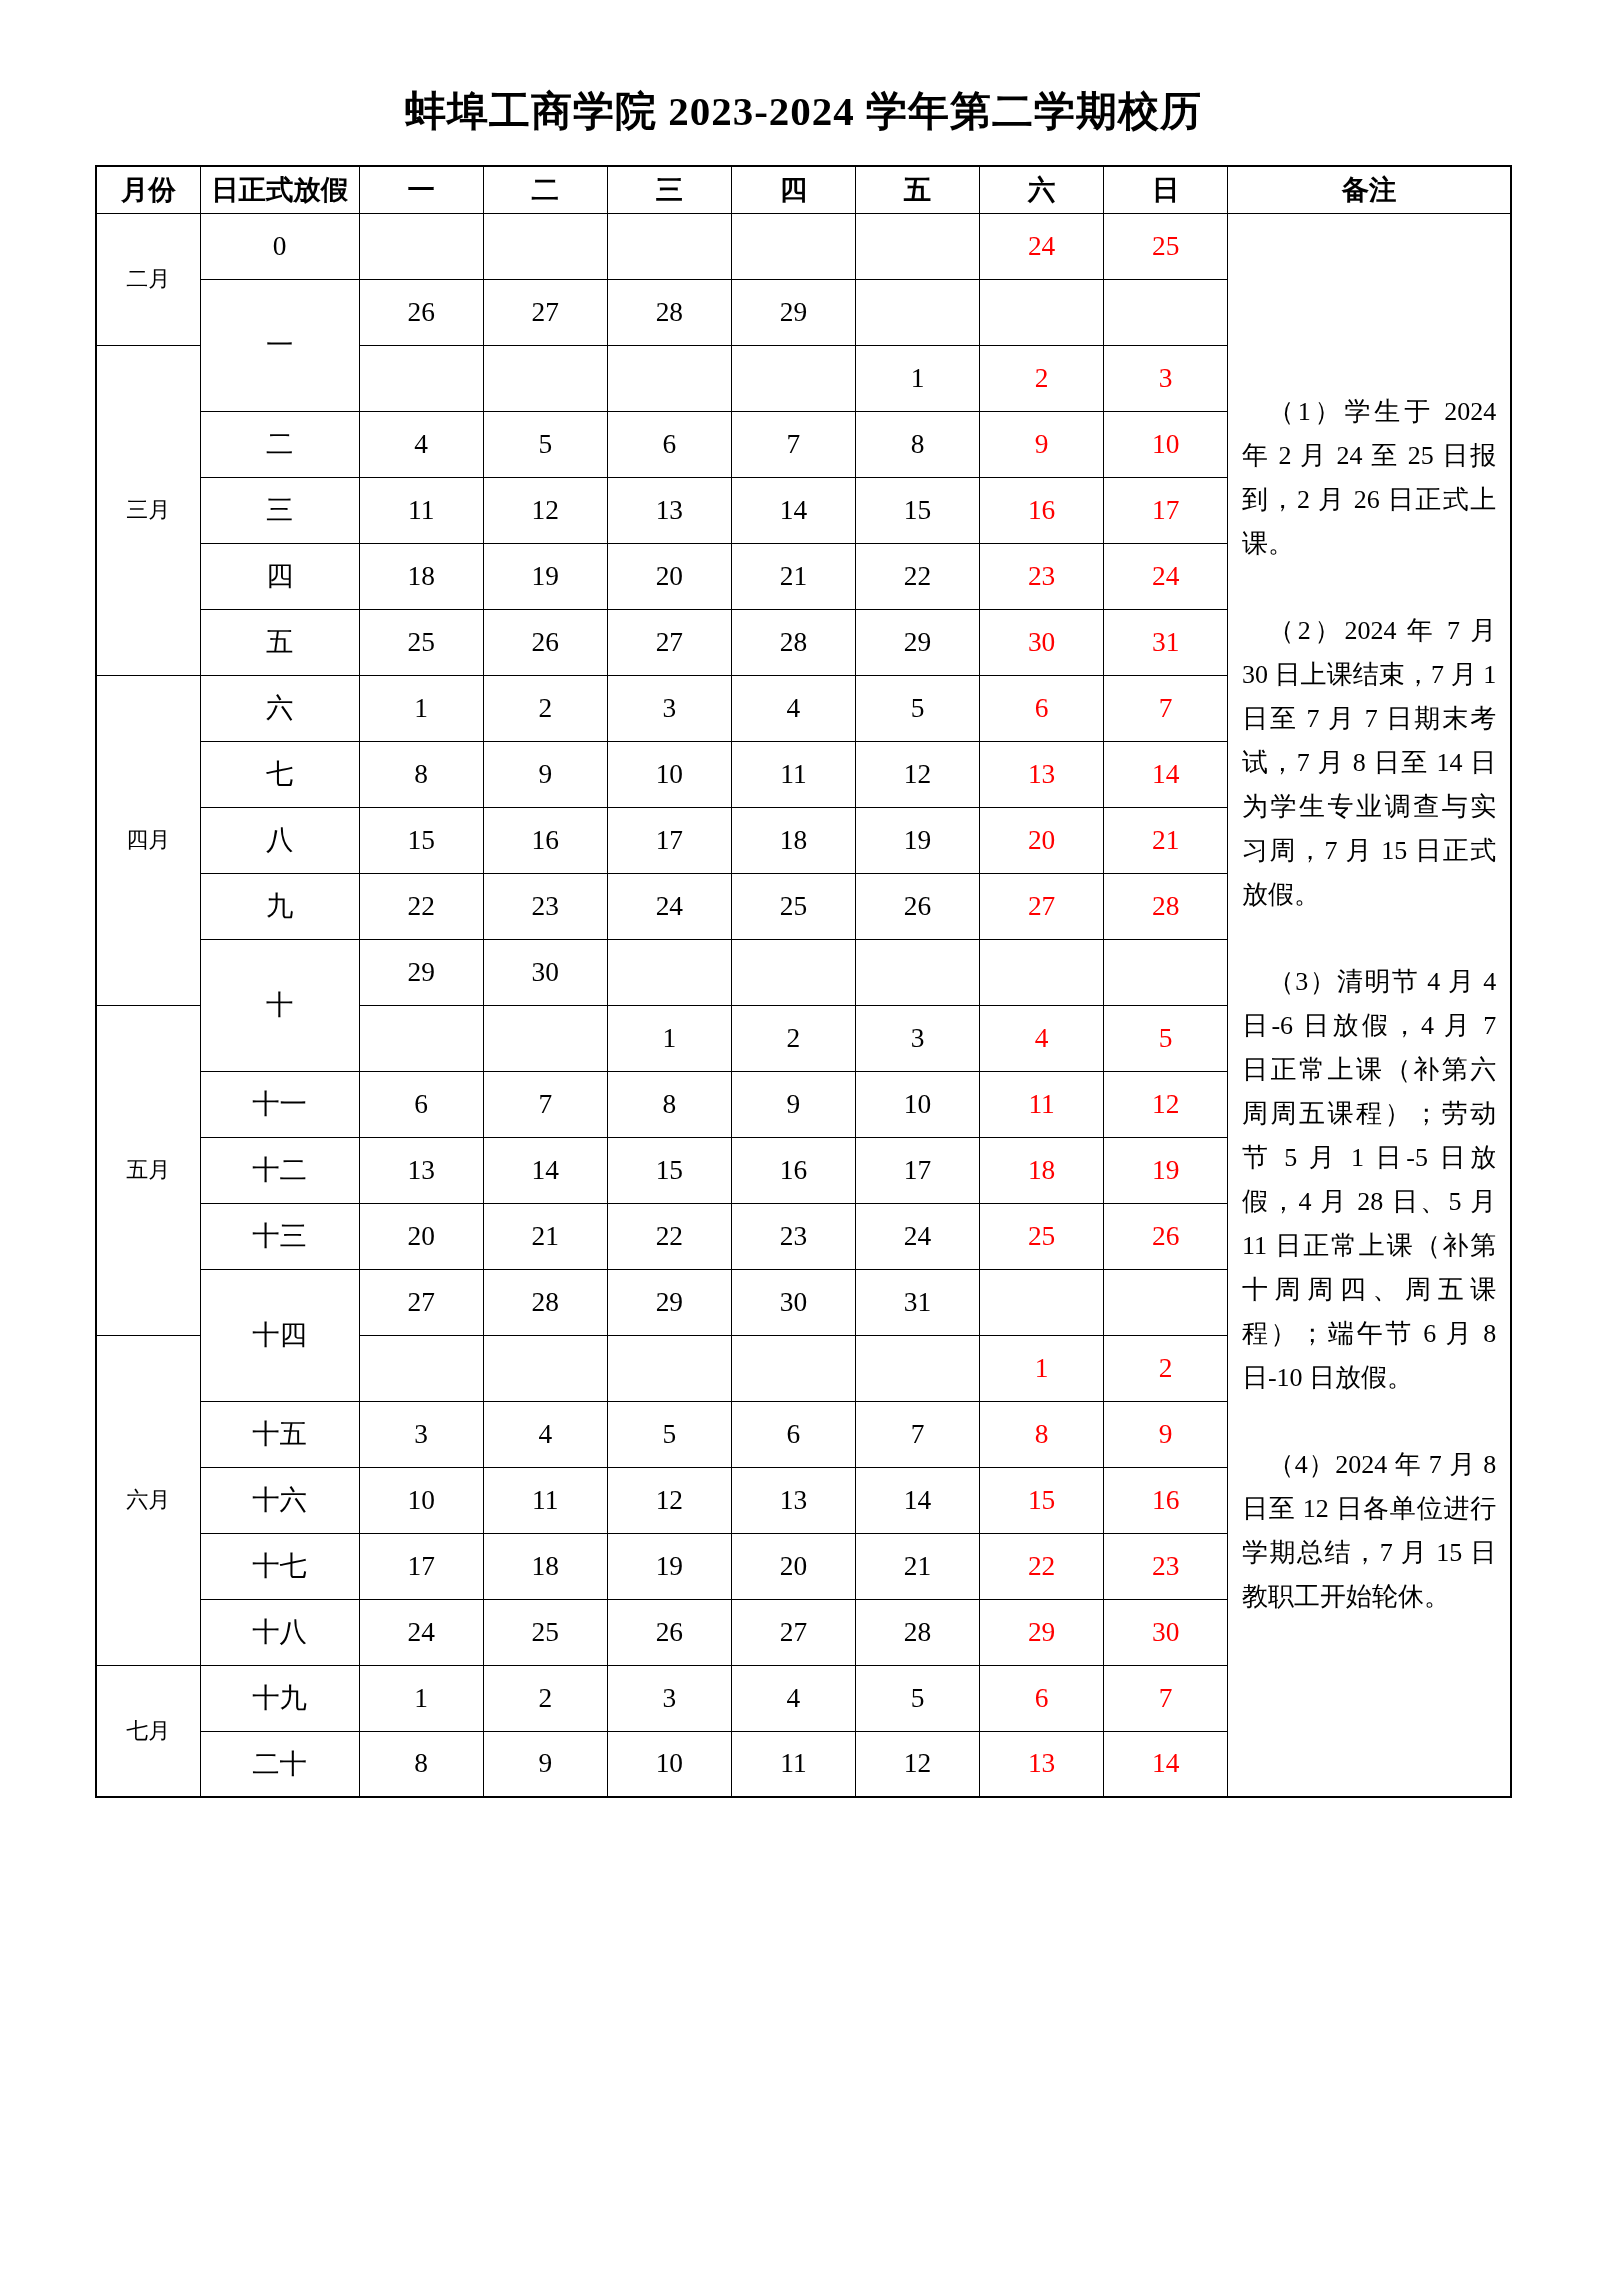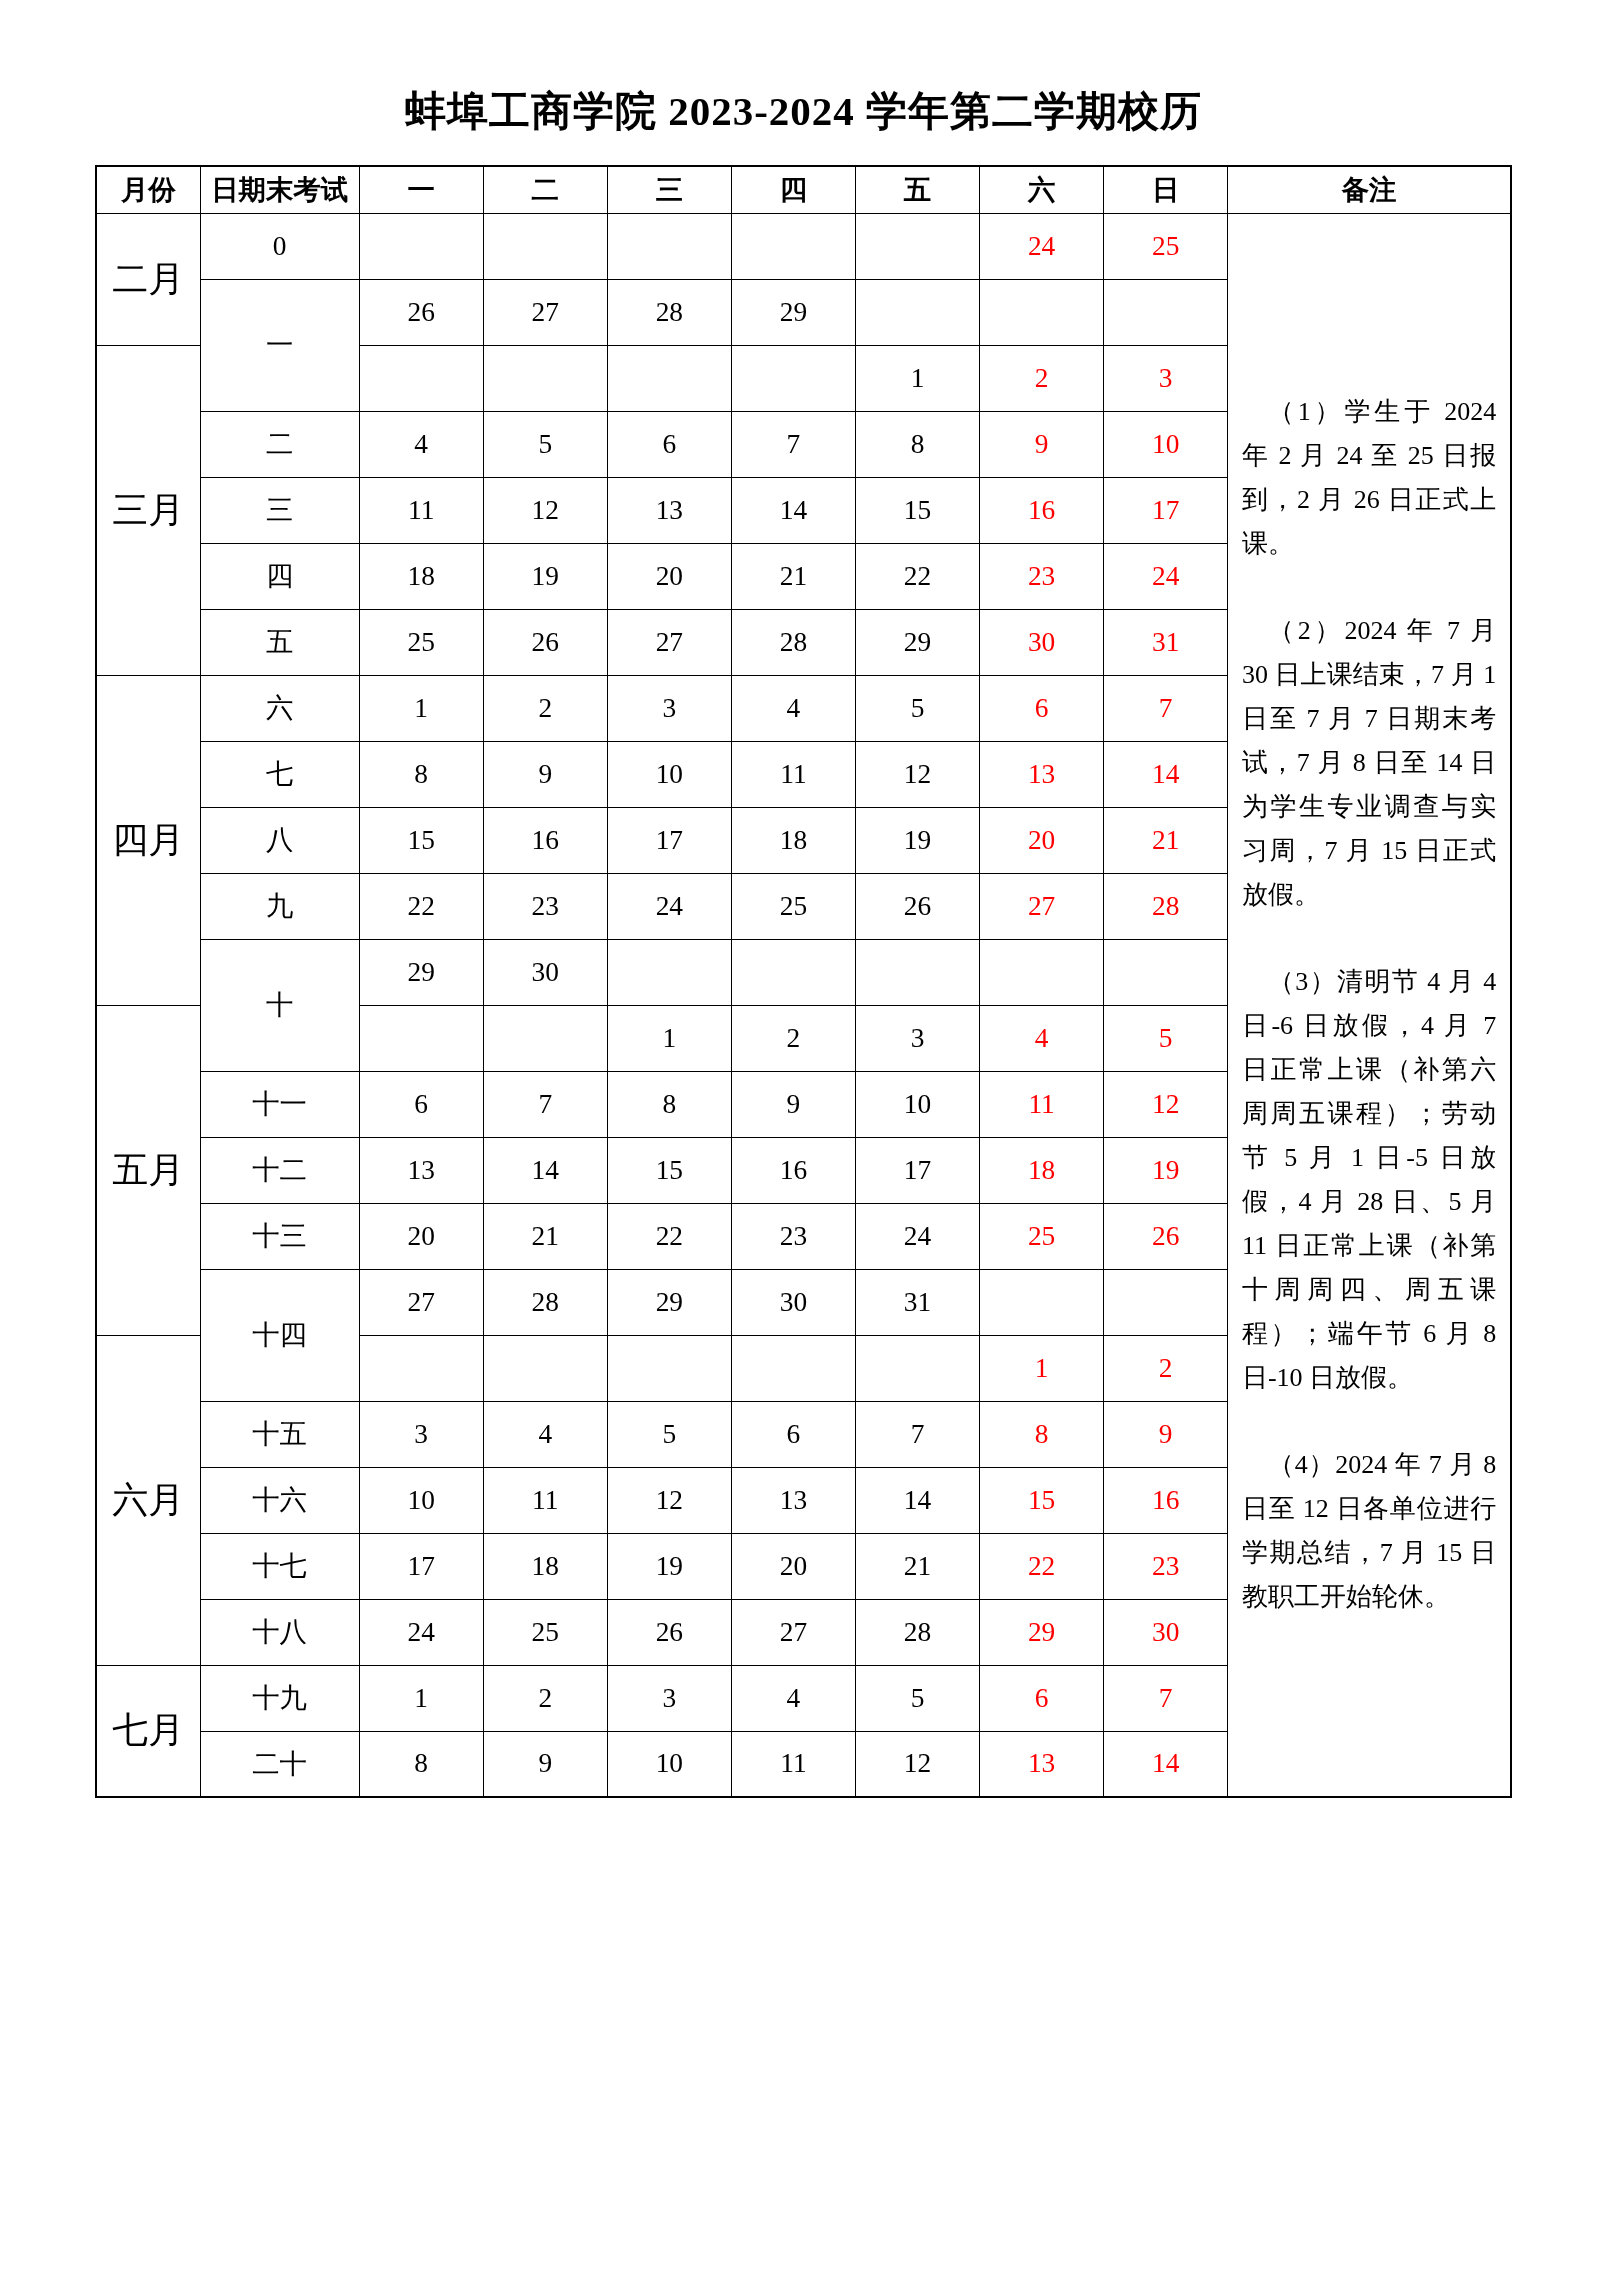--- a/index.html
+++ b/index.html
@@ -40,21 +40,21 @@
     vertical-align: middle;
     padding: 0;
     font-size: 27.4px;
     overflow: hidden;
   }
   .calendar thead th {
     height: 47px;
     font-weight: bold;
   }
   .calendar tbody td { height: 66px; }
-  .calendar td.month-cell { font-size: 36px; }
+  .calendar td.month-cell { font-size: 22px; }
   .calendar td.week-cell  { font-size: 27.4px; }
   .calendar td.day-cell   { font-size: 27.4px; }
   .calendar td.day-cell.weekend { color: var(--weekend-color, #f00); }
   .calendar td.notes-cell {
     vertical-align: middle;
     text-align: left;
     padding: 9.8px 13.7px;
   }
   .note {
     margin: 0 0 43px 0;
@@ -80,21 +80,21 @@
         <col style="width:124px">
       <col style="width:124px">
         <col style="width:124px">
         <col style="width:124px">
       <col style="width:124px">
       <col style="width:283px">
     </colgroup>
     <thead>
       <tr>
           <th>月份</th>
-          <th>日期末考试</th>
+          <th>日正式放假</th>
           <th>一</th>
           <th>二</th>
           <th>三</th>
           <th>四</th>
           <th>五</th>
           <th>六</th>
           <th>日</th>
           <th>备注</th>
         </tr>
     </thead>

